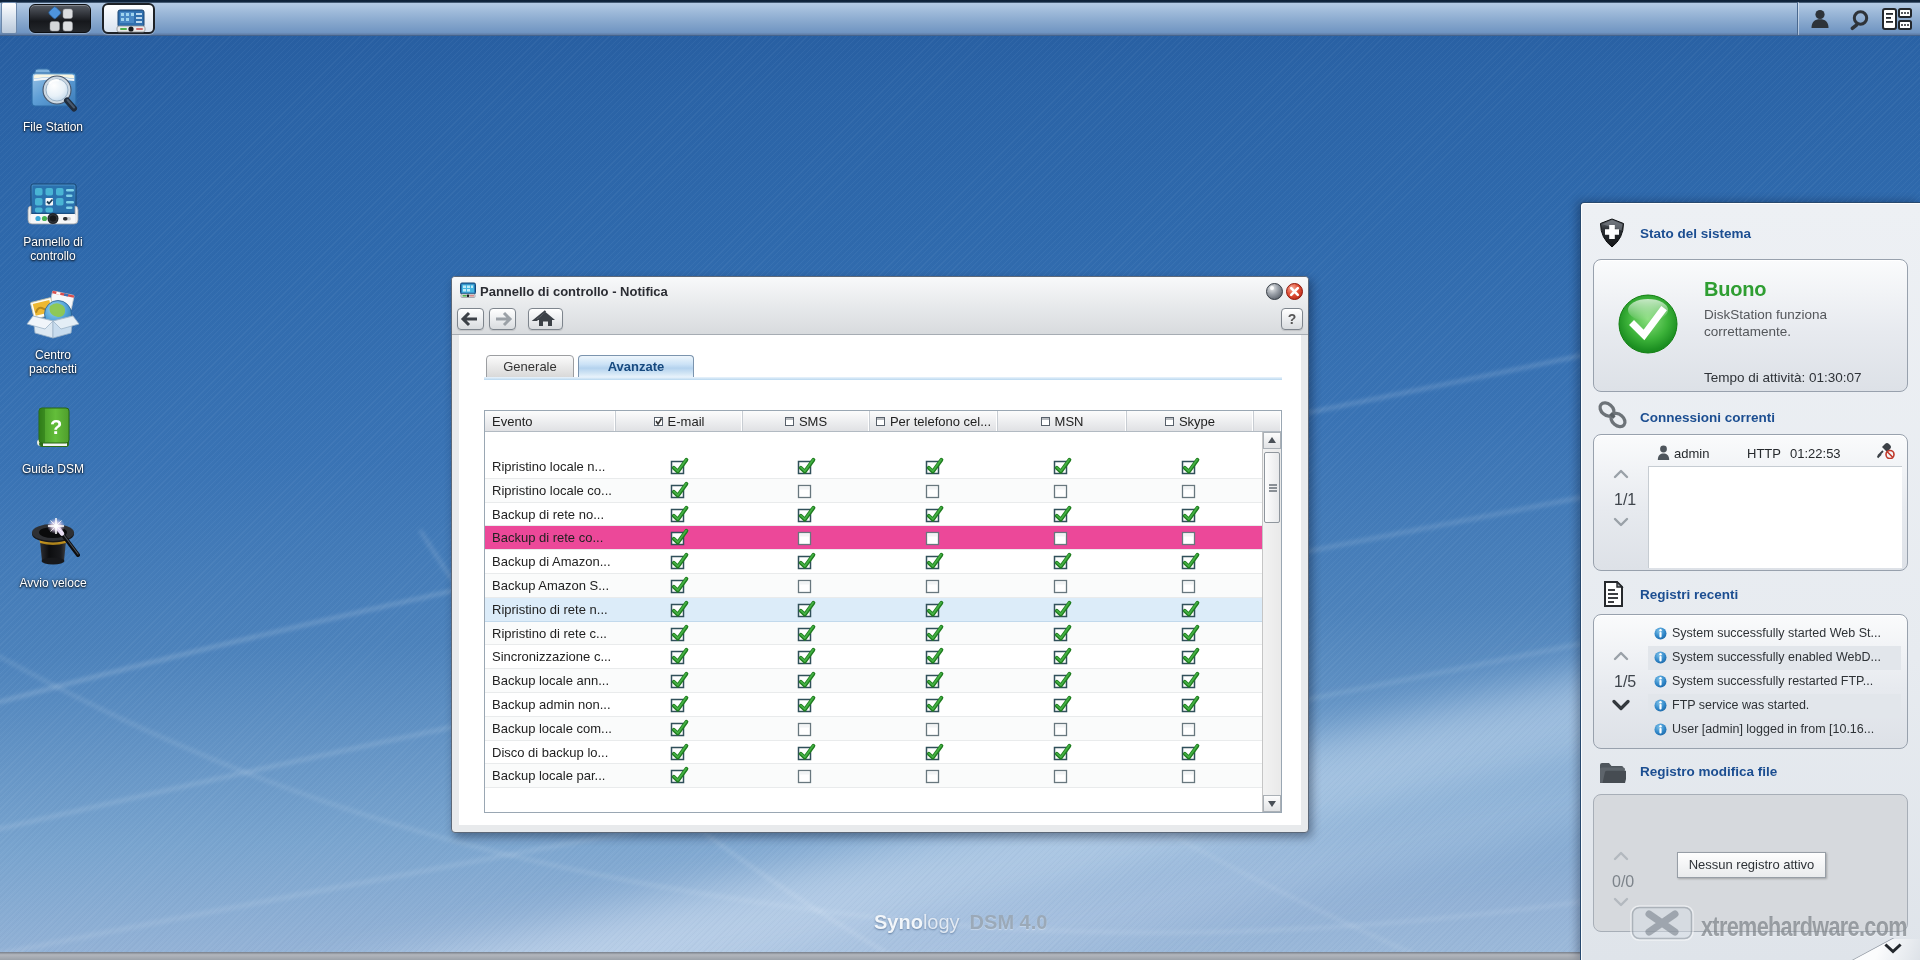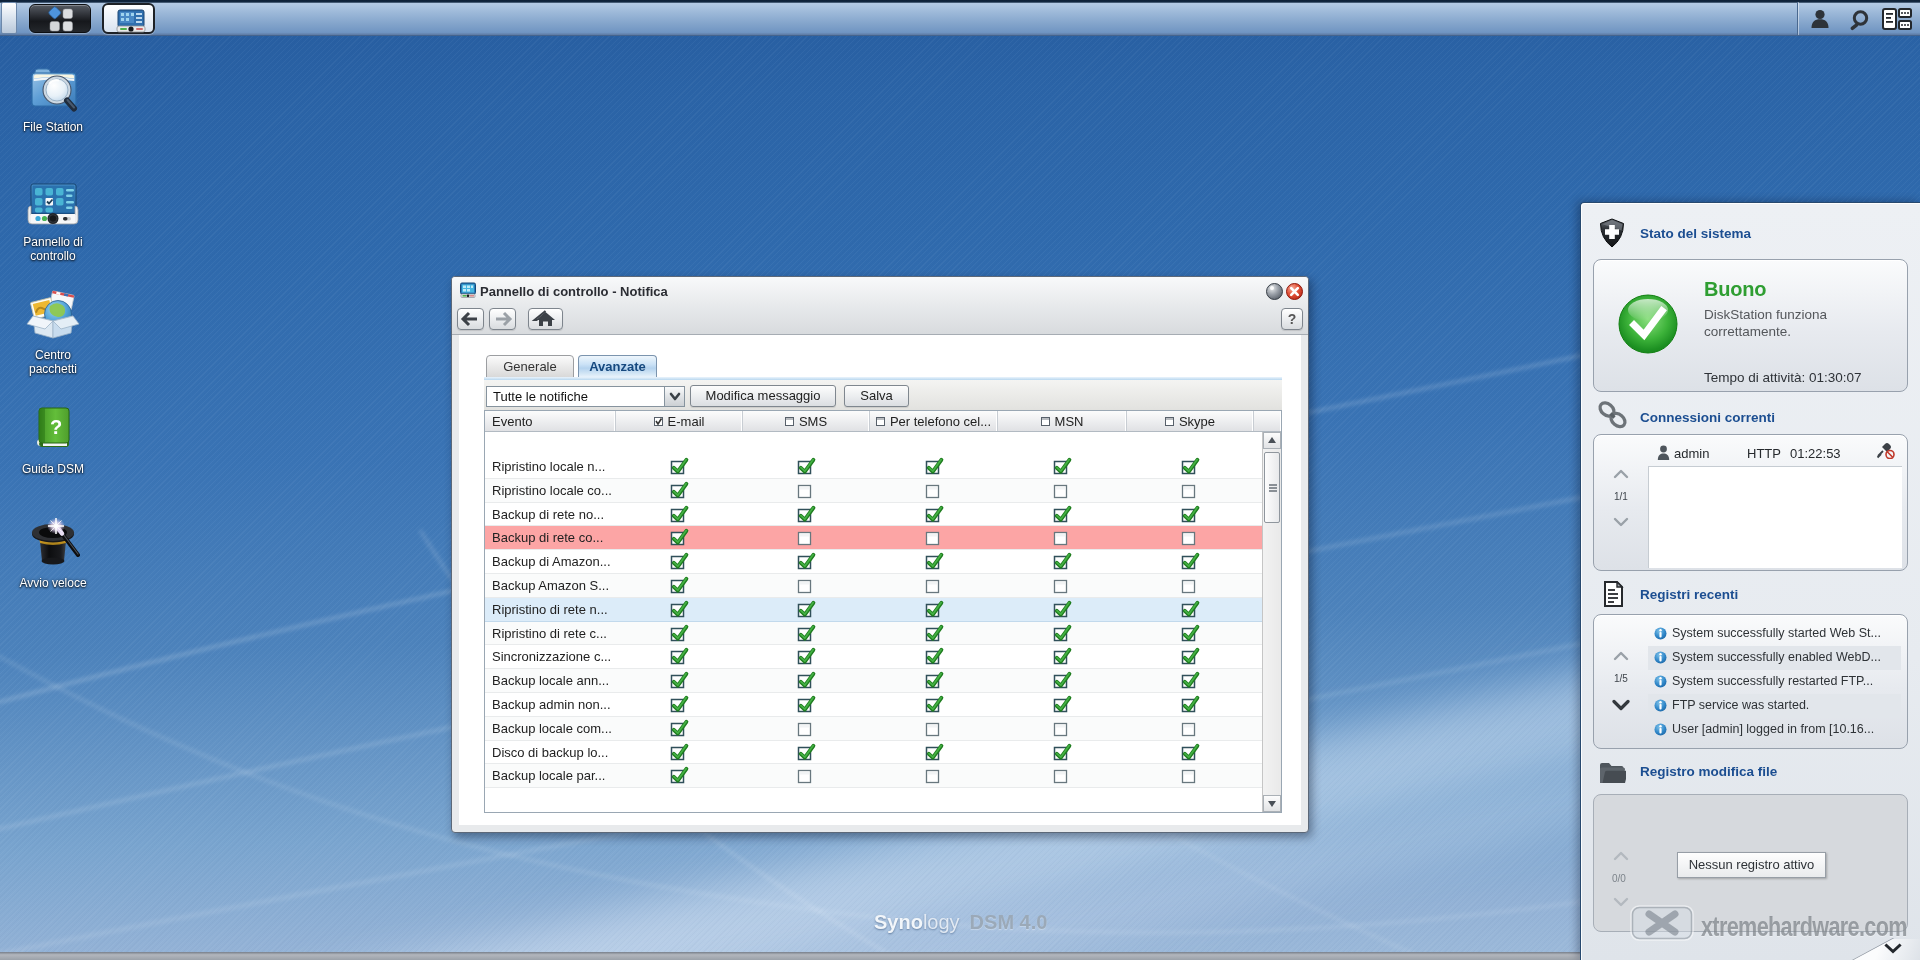--- a/index.html
+++ b/index.html
@@ -25,21 +25,21 @@
  box-shadow:3px 4px 10px rgba(0,10,30,.4);}
 #winhead{position:absolute;left:0;top:0;right:0;height:58px;border-radius:3px 3px 0 0;
  background:linear-gradient(#f8f9fa 0%,#e9ebed 45%,#d8dbde 100%);border-bottom:1px solid #a6acb3;}
 #wintitle{position:absolute;left:28px;top:7px;font-size:13px;font-weight:bold;color:#2b2d33;}
 .toolbtn{position:absolute;top:31px;height:22px;border:1px solid #7e858d;border-radius:4px;
  background:linear-gradient(#ffffff,#eceef0 50%,#d9dcdf);box-shadow:0 1px 1px rgba(0,0,0,.12);}
 #winbody{position:absolute;left:7px;top:58px;width:842px;height:490px;background:#ffffff;}
 
 .tab{position:absolute;top:20px;height:23px;font-size:13px;text-align:center;line-height:22px;border-radius:4px 4px 0 0;}
 #tab1{left:27px;width:88px;background:linear-gradient(#fbfbfb,#e8e8e8 55%,#d9d9d9);border:1px solid #9c9ea1;color:#333;}
-#tab2{left:119px;width:79px;background:linear-gradient(#eef6fc 0%,#cbe2f6 40%,#b4d2ee 58%,#cee3f4 80%,#e8f2fb 100%);
+#tab2{left:119px;width:116px;background:linear-gradient(#eef6fc 0%,#cbe2f6 40%,#b4d2ee 58%,#cee3f4 80%,#e8f2fb 100%);
  border:1px solid #7b94ae;border-bottom-color:#b7d4ee;color:#16497f;font-weight:bold;}
 #tabpanel{position:absolute;left:25px;top:42px;width:798px;height:436px;}
 #tabline{position:absolute;left:0;top:0;width:798px;height:3px;background:linear-gradient(#eaf4fc,#b9d7ef);}
 #tbstrip{position:absolute;left:0;top:3px;width:798px;height:30px;background:linear-gradient(#f4f4f2,#e2e2df);}
 #dropdown{position:absolute;left:2px;top:6px;width:199px;height:21px;background:#fff;border:1px solid #86939e;font-size:13px;color:#111;}
 #ddarrow{position:absolute;right:0;top:0;width:20px;height:19px;background:linear-gradient(#fafbfc,#dee1e4 55%,#ccd0d4);border-left:1px solid #86939e;}
 .pushbtn{position:absolute;top:5px;height:22px;border:1px solid #7f878f;border-radius:3px;font-size:13px;color:#222;text-align:center;line-height:20px;
  background:linear-gradient(#fdfdfd,#eceef0 50%,#dbdee1);box-shadow:0 1px 1px rgba(0,0,0,.1);}
 
 #tbl{position:absolute;left:0;top:33px;width:798px;height:403px;border:1px solid #9aa7b3;background:#fff;}
@@ -57,21 +57,21 @@
 #vsb{position:absolute;left:777px;top:21px;width:19px;height:380px;background:linear-gradient(90deg,#f2f2f2,#e9e9e9);border-left:1px solid #c5c5c5;}
 .sbbtn{position:absolute;left:0;width:18px;height:17px;background:linear-gradient(#fcfcfc,#e2e3e5);border:1px solid #aab0b6;}
 #sbthumb{position:absolute;left:1px;top:20px;width:16px;height:71px;background:linear-gradient(90deg,#fdfdfd,#e8e9eb);border:1px solid #8f969d;border-radius:2px;}
 
 #panel{left:1580px;top:202px;width:340px;height:758px;background:linear-gradient(#edf0f4,#e7ebf0 60%,#dfe4ea);
  border-left:1px solid #27496f;border-top:1px solid #27496f;border-top-left-radius:4px;
  box-shadow:inset 1px 1px 0 rgba(255,255,255,.9),-3px -1px 8px rgba(0,10,30,.3);}
 .phead{position:absolute;font-size:13.5px;font-weight:bold;color:#1c4e91;}
 .pcard{position:absolute;left:12px;width:315px;border:1px solid #98a1ad;border-radius:8px;
  background:linear-gradient(#fafbfc,#e7eaef 55%,#dde1e7);box-shadow:inset 0 1px 0 #fff;}
-.pgnum{position:absolute;font-size:10px;color:#3f454c;}
+.pgnum{position:absolute;font-size:16px;color:#3f454c;}
 .lrow{position:absolute;left:54px;width:253px;height:24px;font-size:12.5px;color:#2e3236;}
 .ltxt{position:absolute;left:24px;top:4px;white-space:nowrap;}
 .info{position:absolute;left:6px;top:5px;width:13px;height:13px;}
 
 #wm{left:1701px;top:912px;font-size:27px;font-weight:bold;color:rgba(100,106,114,.60);text-shadow:0 1px 1px rgba(255,255,255,.4);letter-spacing:-0.8px;transform:scaleX(.8);transform-origin:0 0;white-space:nowrap;}
 #fold{left:1852px;top:939px;width:68px;height:21px;background:linear-gradient(110deg,#fbfcfd 40%,#dde2e8);clip-path:polygon(60% 0,100% 0,100% 100%,0 100%);}
 #folde{left:1852px;top:938px;width:68px;height:22px;clip-path:polygon(60% 0,62% 0,2% 100%,0 100%);background:#8a929c;}
 
 #syno{left:874px;top:911px;width:300px;height:28px;color:#fff;}
 </style></head><body>
@@ -356,32 +356,20 @@
             <path d="M16.5 2 L5.5 11 h3" stroke="#3c4147" stroke-width="2" fill="none"></path>
           </svg>
         </div>
         <div class="toolbtn" style="left:829px;width:22px;text-align:center;font-size:14px;font-weight:bold;color:#555;line-height:20px;">?</div>
       </div>
       <div id="winbody">
         <div class="tab" id="tab1">Generale</div>
         <div class="tab" id="tab2">Avanzate</div>
         <div id="tabpanel">
           <div id="tabline"></div>
-          <div id="tbstrip">
-            <div id="dropdown">
-              <span style="position:absolute;left:6px;top:2px;">Tutte le notifiche</span>
-              <div id="ddarrow">
-                <svg class="abs" style="left:0;top:0" width="20" height="19" viewBox="0 0 20 19">
-                  <path d="M6 7 L10 12 L14 7" stroke="#3a4147" stroke-width="2.6" fill="none" stroke-linecap="round" stroke-linejoin="round"></path>
-                </svg>
-              </div>
-            </div>
-            <div class="pushbtn" style="left:206px;width:146px;">Modifica messaggio</div>
-            <div class="pushbtn" style="left:360px;width:65px;">Salva</div>
-          </div>
           <div id="tbl">
             <div id="thead">
               <div class="th" style="left:0px;width:131px;">
                 <span style="position:absolute;left:7px;top:3px;">Evento</span>
               </div>
               <div class="th" style="left:131px;width:127px;">
                 <div class="thlbl">
                   <span class="mcb">
                     <svg class="abs" style="left:-1px;top:-1px" width="9" height="9" viewBox="0 0 9 9">
                       <path d="M2 4 L4 7 L7.5 1.5" stroke="#333" stroke-width="1.6" fill="none"></path>
@@ -536,21 +524,21 @@
                   </svg>
                 </div>
                 <div class="cell" style="left:694px;">
                   <svg class="abs" style="left:0;top:0" width="22" height="22" viewBox="0 0 22 22">
                     <rect x="3.5" y="6.5" width="12" height="12" fill="#fdfefe" stroke="#30505a" stroke-width="1.5"></rect>
                     <path d="M5.8 12.8 L9.8 16.6 L18.4 4.8" fill="none" stroke="#1f7d1f" stroke-width="3.9" stroke-linecap="round" stroke-linejoin="round"></path>
                     <path d="M5.9 12.6 L9.8 16.2 L18.2 4.6" fill="none" stroke="#44b144" stroke-width="1.7" stroke-linecap="round" stroke-linejoin="round"></path>
                   </svg>
                 </div>
               </div>
-              <div class="row" style="top:94.4px;height:23.8px;background:#fca5a5;">
+              <div class="row" style="top:94.4px;height:23.8px;background:#ec4899;">
                 <span class="rlbl">Backup di rete co...</span>
                 <div class="cell" style="left:183px;">
                   <svg class="abs" style="left:0;top:0" width="22" height="22" viewBox="0 0 22 22">
                     <rect x="3.5" y="6.5" width="12" height="12" fill="#fdfefe" stroke="#30505a" stroke-width="1.5"></rect>
                     <path d="M5.8 12.8 L9.8 16.6 L18.4 4.8" fill="none" stroke="#1f7d1f" stroke-width="3.9" stroke-linecap="round" stroke-linejoin="round"></path>
                     <path d="M5.9 12.6 L9.8 16.2 L18.2 4.6" fill="none" stroke="#44b144" stroke-width="1.7" stroke-linecap="round" stroke-linejoin="round"></path>
                   </svg>
                 </div>
                 <div class="cell" style="left:310px;">
                   <svg class="abs" style="left:0;top:0" width="22" height="22" viewBox="0 0 22 22">

